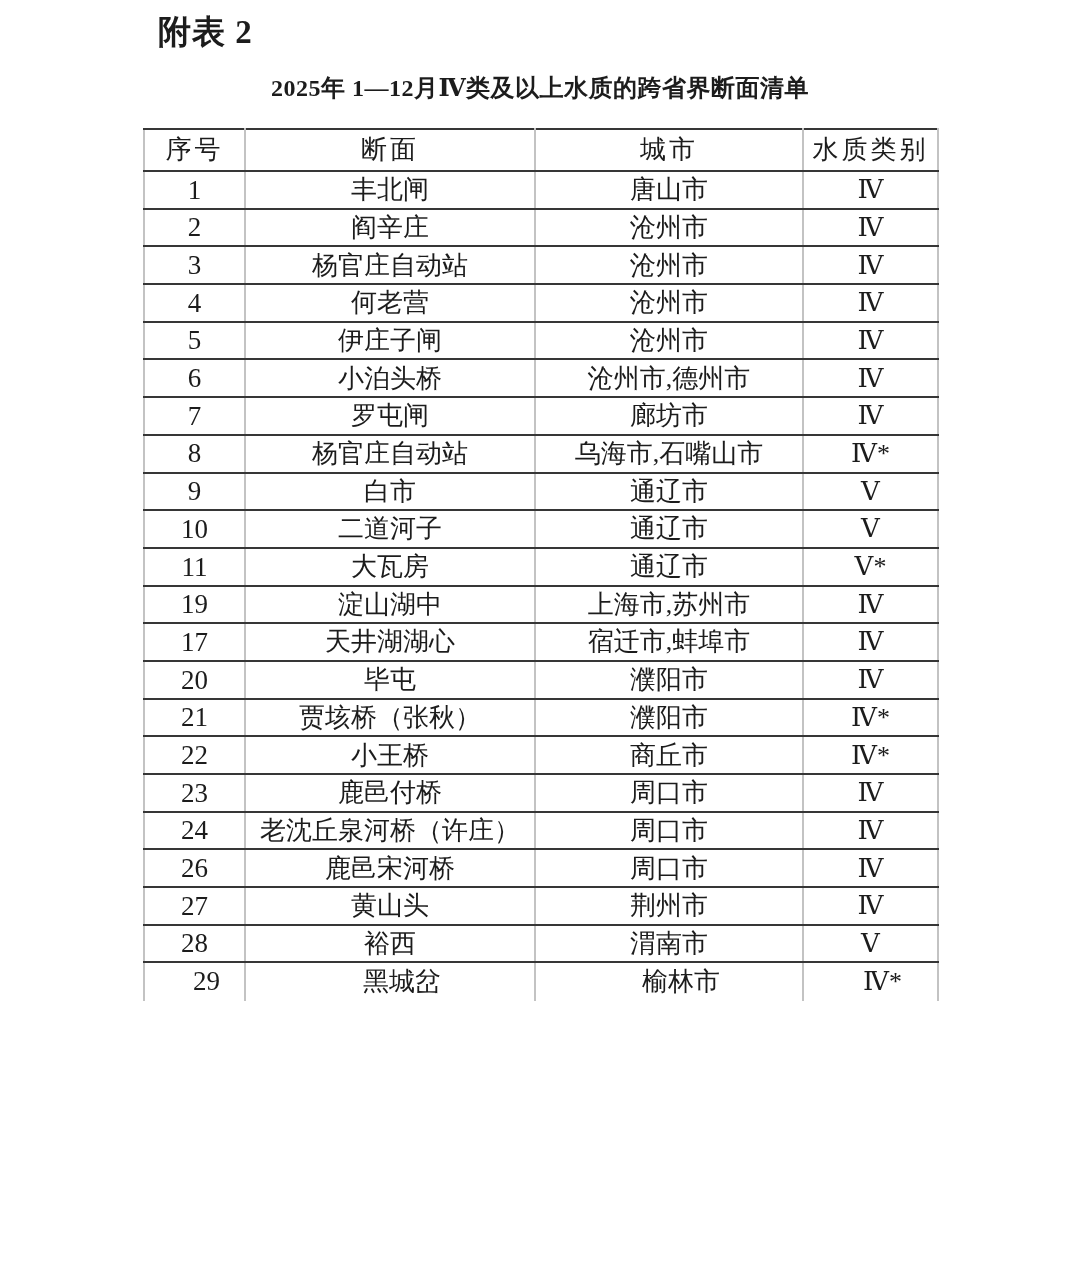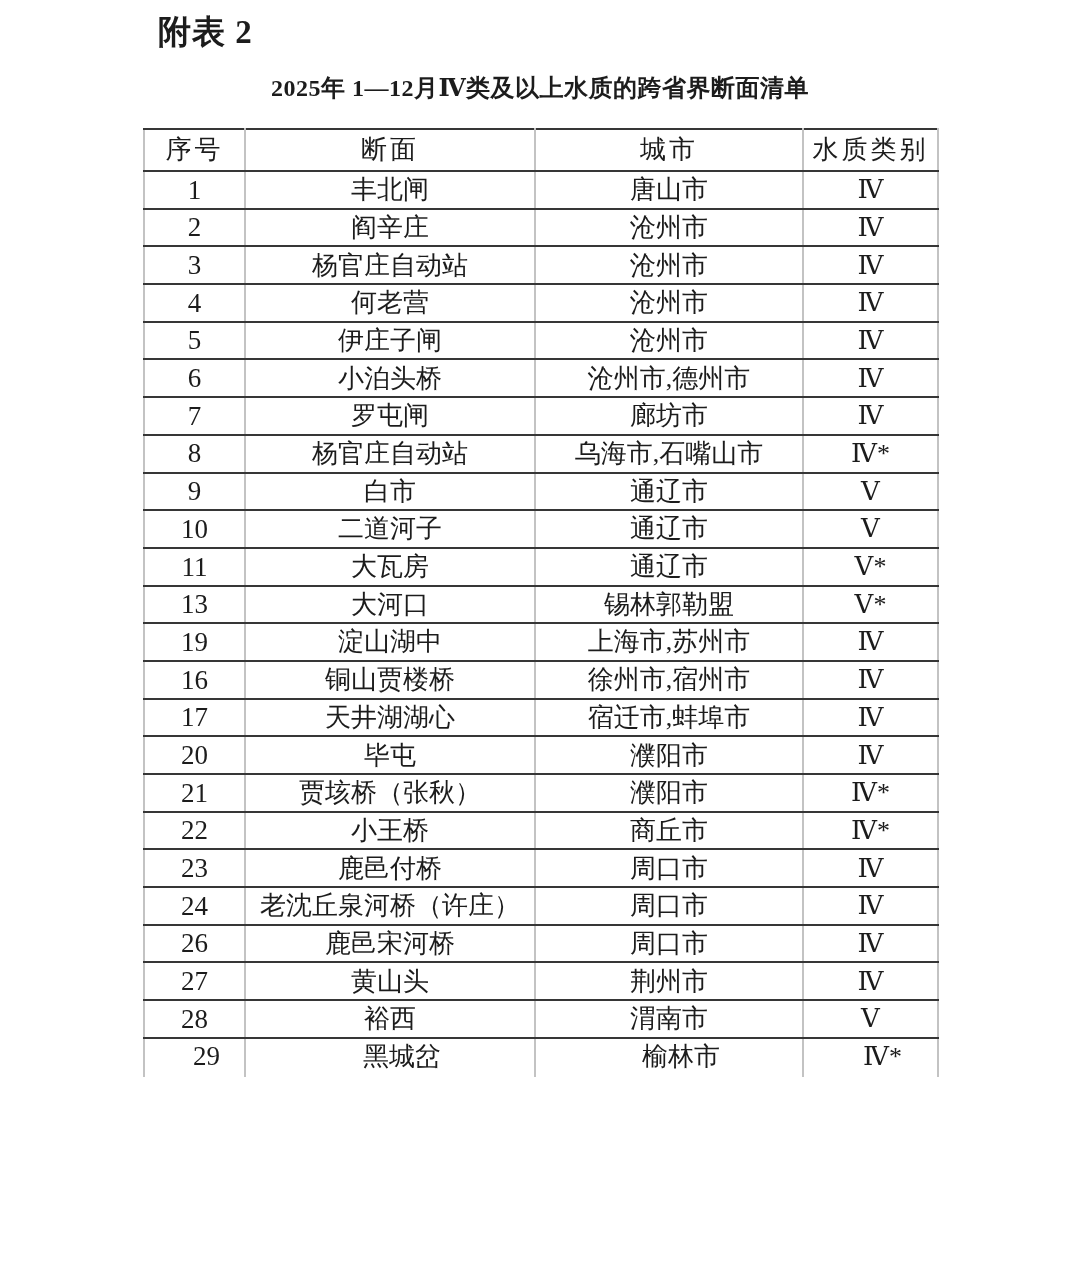--- a/index.html
+++ b/index.html
@@ -164,35 +164,23 @@
           <td>通辽市</td>
           <td>Ⅴ</td>
         </tr>
         <tr>
           <td>11</td>
           <td>大瓦房</td>
           <td>通辽市</td>
           <td>Ⅴ*</td>
         </tr>
         <tr>
-          <td>13</td>
-          <td>大河口</td>
-          <td>锡林郭勒盟</td>
-          <td>Ⅴ*</td>
-        </tr>
-        <tr>
           <td>19</td>
           <td>淀山湖中</td>
           <td>上海市,苏州市</td>
-          <td>Ⅳ</td>
-        </tr>
-        <tr>
-          <td>16</td>
-          <td>铜山贾楼桥</td>
-          <td>徐州市,宿州市</td>
           <td>Ⅳ</td>
         </tr>
         <tr>
           <td>17</td>
           <td>天井湖湖心</td>
           <td>宿迁市,蚌埠市</td>
           <td>Ⅳ</td>
         </tr>
         <tr>
           <td>20</td>

